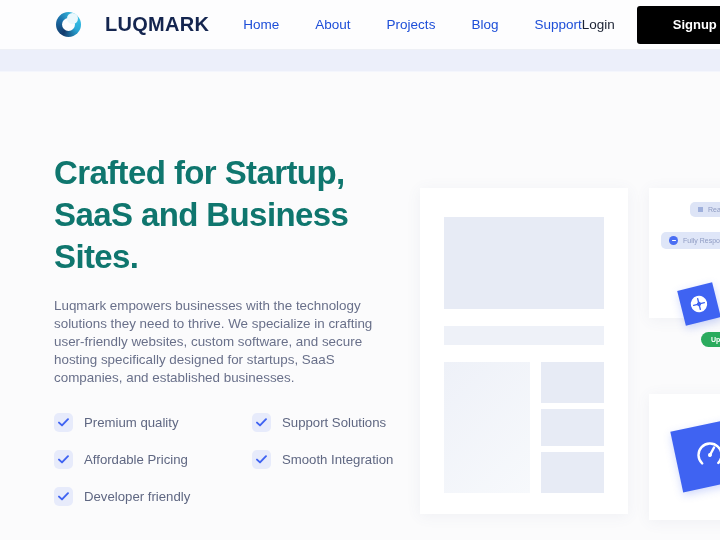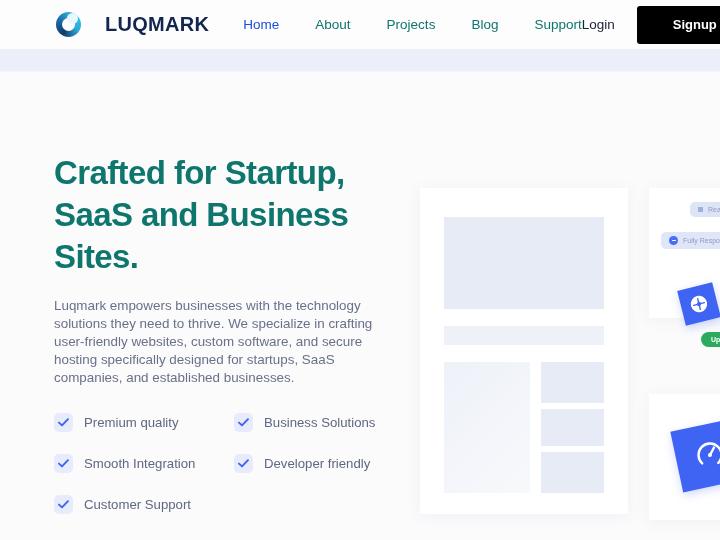--- a/index.html
+++ b/index.html
@@ -38,21 +38,21 @@
     background:#fdfdfe;
   }
   .brand-mark::before{
     content:""; position:absolute; left:11px; top:1px; width:11px;height:11px;
     border-radius:50%; background:#eaf8fd; z-index:2;
   }
   .brand-name{
     font-size:20px; font-weight:bold; letter-spacing:.3px; color:#14254f;
   }
   .nav-links{ display:flex; align-items:center; gap:36px; margin-left:34px; }
-  .nav-link{ font-size:13.5px; color:#0f766e; cursor:pointer; white-space:nowrap; }
+  .nav-link{ font-size:13.5px; color:#1d4ed8; cursor:pointer; white-space:nowrap; }
   .nav-link.active{ color:#1d4ed8; }
   .nav-right{ margin-left:auto; display:flex; align-items:center; height:50px;}
   .login-link{ font-size:13.5px; color:#1b2233; cursor:pointer; margin-right:22px;}
   .signup-btn{
     background:#000000; color:#fff; font-size:13px; font-weight:bold;
     height:38px; display:flex; align-items:center; padding:0 22px 0 36px;
     border:none; cursor:pointer; border-radius:3px 0 0 3px; margin-right:0;
     min-width:74px; justify-content:center;
   }
 
@@ -67,21 +67,21 @@
   .headline{
     font-size:33px; line-height:42px; font-weight:bold;
     letter-spacing:-0.6px; color:#0f766e;
   }
   .subtext{
     margin-top:19px; font-size:13.4px; line-height:18px; color:#69708a;
     width:348px;
   }
   .features{
     margin-top:26px; display:grid; grid-template-columns:180px 180px;
-    row-gap:22px; column-gap:0;
+    row-gap:22px; column-gap:0;gap:18px;
   }
   .feat{ display:flex; align-items:center; gap:11px; }
   .feat-box{
     width:19px;height:19px;border-radius:5px;background:#e7ebfb;
     display:flex;align-items:center;justify-content:center;flex:0 0 auto;
   }
   .feat-box svg{ display:block; }
   .feat-label{ font-size:13.2px; color:#5f6782; white-space:nowrap;}
 
   
@@ -181,50 +181,50 @@
       </span>
       <span class="feat-label">Premium quality</span>
     </div>
 
     <div class="feat">
       <span class="feat-box">
         <svg width="11" height="9" viewBox="0 0 11 9">
             <path d="M1 4.6 L4 7.4 L10 1.2" fill="none" stroke="#3f63f2" stroke-width="1.9" stroke-linecap="round" stroke-linejoin="round"></path>
           </svg>
       </span>
-      <span class="feat-label">Business Solutions</span>
-    </div>
-
+      <span class="feat-label">Support Solutions</span>
+    </div>
+
+    <div class="feat">
+      <span class="feat-box">
+        <svg width="11" height="9" viewBox="0 0 11 9">
+            <path d="M1 4.6 L4 7.4 L10 1.2" fill="none" stroke="#3f63f2" stroke-width="1.9" stroke-linecap="round" stroke-linejoin="round"></path>
+          </svg>
+      </span>
+      <span class="feat-label">Affordable Pricing</span>
+    </div>
 
     <div class="feat">
       <span class="feat-box">
         <svg width="11" height="9" viewBox="0 0 11 9">
             <path d="M1 4.6 L4 7.4 L10 1.2" fill="none" stroke="#3f63f2" stroke-width="1.9" stroke-linecap="round" stroke-linejoin="round"></path>
           </svg>
       </span>
       <span class="feat-label">Smooth Integration</span>
     </div>
 
     <div class="feat">
       <span class="feat-box">
         <svg width="11" height="9" viewBox="0 0 11 9">
             <path d="M1 4.6 L4 7.4 L10 1.2" fill="none" stroke="#3f63f2" stroke-width="1.9" stroke-linecap="round" stroke-linejoin="round"></path>
           </svg>
       </span>
       <span class="feat-label">Developer friendly</span>
     </div>
 
-    <div class="feat">
-      <span class="feat-box">
-        <svg width="11" height="9" viewBox="0 0 11 9">
-            <path d="M1 4.6 L4 7.4 L10 1.2" fill="none" stroke="#3f63f2" stroke-width="1.9" stroke-linecap="round" stroke-linejoin="round"></path>
-          </svg>
-      </span>
-      <span class="feat-label">Customer Support</span>
-    </div>
 
   </div>
 </div>
 
 <div class="art">
 
   <div class="card card-main">
     <div class="sk sk-hero"></div>
     <div class="sk sk-bar"></div>
     <div class="sk sk-big"></div>

